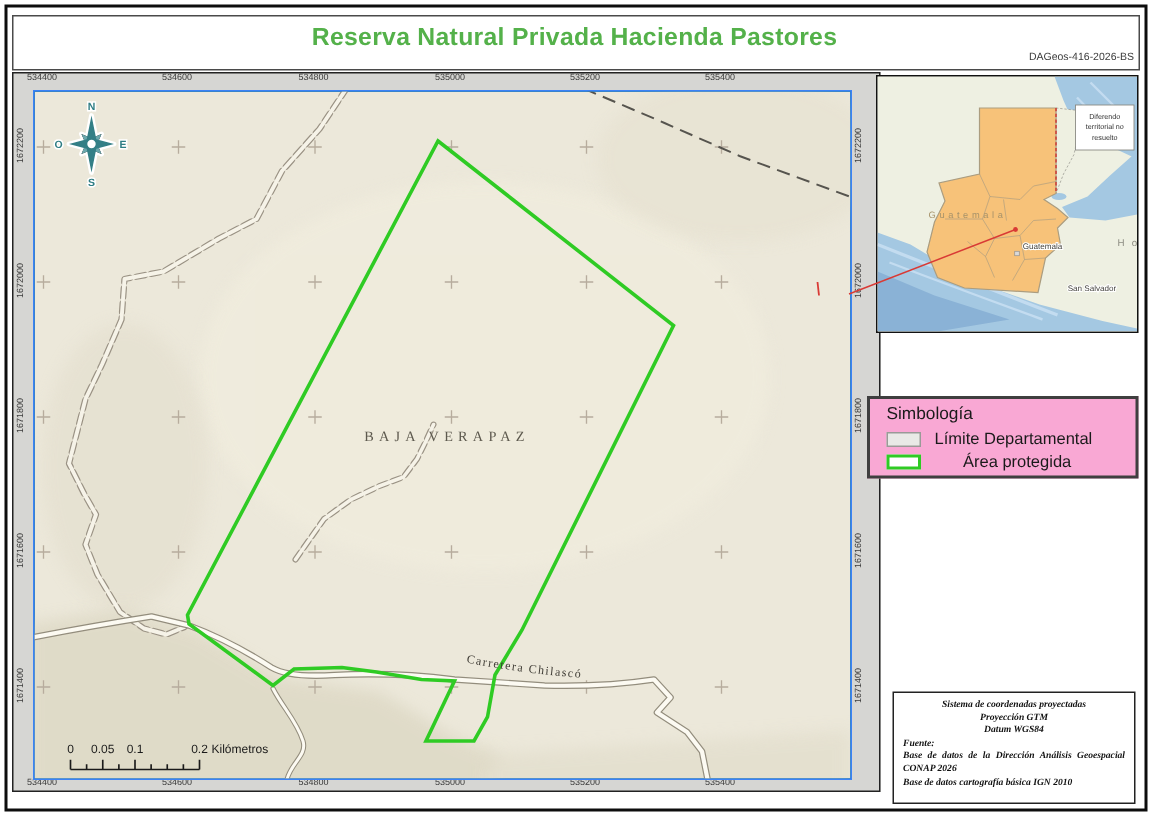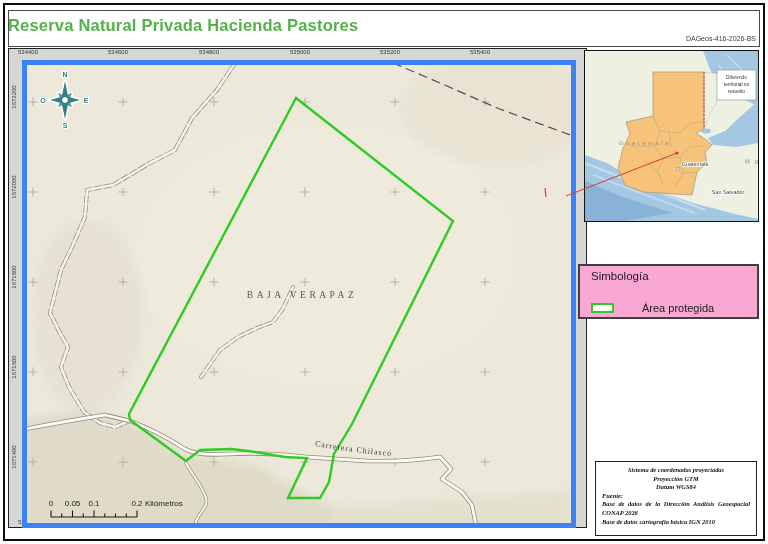--- a/index.html
+++ b/index.html
@@ -1,29 +1,29 @@
 <!DOCTYPE html>
 <html><head>
 <meta charset="utf-8">
 <style>
   html,body{margin:0;padding:0;}
   body{width:768px;height:544px;position:relative;background:#fff;
        font-family:"Liberation Sans",sans-serif;overflow:hidden;}
   .abs{position:absolute;}
   .page-border{left:3px;top:3px;width:758px;height:534px;border:2px solid #0d0d0d;}
   .header-bar{left:8px;top:10px;width:750px;height:35px;border:1px solid #4a4a4a;background:#fff;}
-  .map-title{left:8px;top:16px;width:750px;font-size:16.5px;
+  .map-title{left:8px;top:16px;width:750px;text-align:center;font-size:16.5px;
              letter-spacing:.2px;font-weight:600;color:#54b14a;}
   .doc-code{right:12px;top:35px;font-size:7px;color:#3c3c3c;}
   .logo{left:11px;top:7px;width:52px;height:40px;background:#fff;text-align:center;margin-top:45px;}
   .logo-frame{left:11px;top:0;width:28px;height:26px;border:3px solid #00914e;background:#fff;}
   .logo-text{left:0;top:31px;width:52px;text-align:center;font-size:8px;font-weight:bold;
              color:#00914e;letter-spacing:1px;}
   .map-panel{left:8px;top:48px;width:577px;height:478px;background:#d6d6d3;border:1px solid #222;}
-  .map-frame{left:22px;top:60px;width:544px;height:458px;border:5px solid #3b82f6;
+  .map-frame{left:22px;top:60px;width:544px;height:458px;border:1px solid #3b82f6;
              background:#0369a1;overflow:hidden;}
   .tick{font-size:6px;color:#3b3b3b;white-space:nowrap;}
   .tickx{transform:translateX(-50%);}
   .ticky{transform:translate(-50%,-50%) rotate(-90deg);}
   .inset-frame{left:584px;top:50px;width:173px;height:170px;border:1px solid #111;overflow:hidden;background:#eef0e2;}
   .legend-box{left:578px;top:264px;width:181px;height:55px;background:#f9a8d4;border:2px solid #3f3f3f;box-sizing:border-box;}
   .legend-title{left:11px;top:4px;font-size:11.5px;color:#1a1a1a;}
   .legend-row{left:11px;height:13px;display:flex;align-items:center;gap:9px;}
   .swatch{width:23px;height:10px;box-sizing:border-box;}
   .swatch-gray{background:#e9e9e6;border:1.5px solid #9a9a97;}
@@ -201,20 +201,24 @@
   <rect x="91.5" y="116.5" width="3" height="3" fill="#d9d9d9" stroke="#888" stroke-width=".4"></rect>
   <text x="60" y="94" text-anchor="middle" font-size="6.2" letter-spacing="2.4" fill="#a6926a">Guatemala</text>
   <text x="110" y="115" text-anchor="middle" font-size="5.4" fill="#45443f" style="paint-order:stroke" stroke="#fff" stroke-width="1.4">Guatemala</text>
   <text x="143" y="143" text-anchor="middle" font-size="5.4" fill="#45443f" style="paint-order:stroke" stroke="#fff" stroke-width="1.4">San Salvador</text>
   <text x="160" y="113" font-size="6.5" letter-spacing="1.5" fill="#8c8c82">H o</text>
 </svg>
 </div>
 
 <div class="abs legend-box">
   <div class="abs legend-title">Simbología</div>
+  <div class="abs legend-row" style="top:20px;">
+    <span class="swatch swatch-gray"></span>
+    <span class="legend-label">Límite Departamental</span>
+  </div>
   <div class="abs legend-row" style="top:35px;gap:28px;">
     <span class="swatch swatch-green"></span>
     <span class="legend-label">Área protegida</span>
   </div>
 </div>
 
 <div class="abs credits-box">
   <div class="c-center">Sistema de coordenadas proyectadas</div>
   <div class="c-center">Proyección GTM</div>
   <div class="c-center">Datum WGS84</div>

